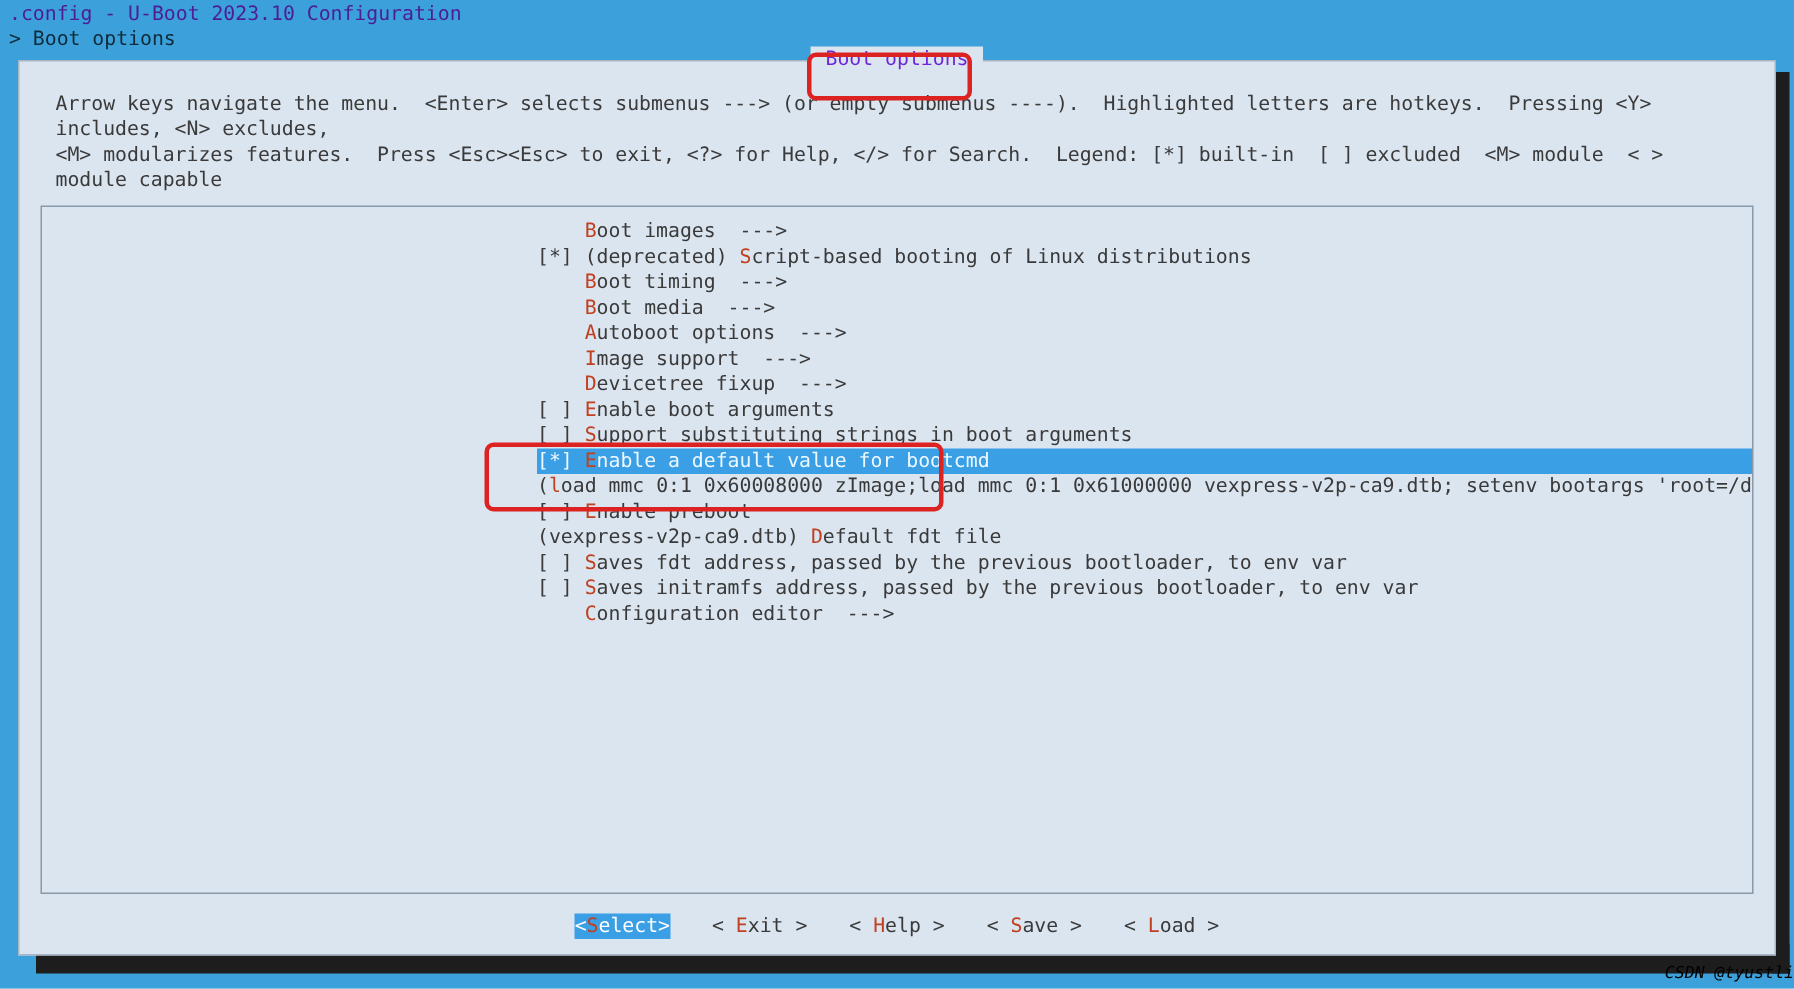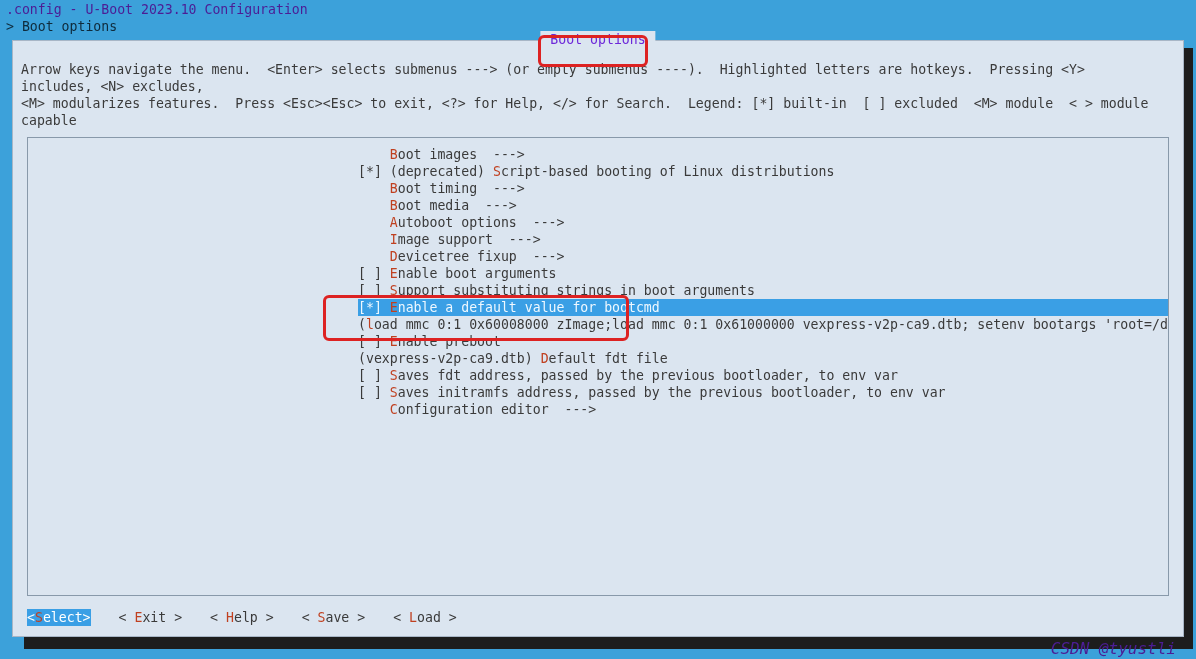--- a/index.html
+++ b/index.html
@@ -2,32 +2,32 @@
 <html><head>
 <meta charset="utf-8">
 <style>
   html,body{margin:0;padding:0;width:1196px;height:659px;overflow:hidden}
   body{background:#3ca1da;font-family:"DejaVu Sans Mono","Liberation Mono",Consolas,monospace;font-size:13.2px;line-height:17px;color:#3a3a3a}
   .titlebar{padding:1px 6px 0 6px;color:#0f2b3c}
   .titlebar .line{color:#4c1d95}
   .breadcrumb{padding:0 8px 4px 6px;color:#0f2b3c}
   .panel{position:absolute;left:12px;top:40px;right:12px;bottom:22px;background:#dbe5f0;border:1px solid #a8b6c6}
   .panel-title{position:absolute;top:-10px;left:50%;transform:translateX(-50%);background:#dbe5f0;padding:0 10px;color:#6d28d9}
-  .help{padding:20px 24px 4px 8px;white-space:pre-wrap;color:#3a3a3a}
+  .help{padding:20px 24px 4px 24px;white-space:pre-wrap;color:#3a3a3a}
   .menu-box{position:absolute;left:14px;right:14px;top:96px;bottom:40px;border:1px solid #89a;text-decoration:underline;}
   .menu{position:absolute;left:0;right:0;top:8px;bottom:0;padding:0 0 0 330px;white-space:pre;color:#3a3a3a;overflow:hidden}
   .row{height:17px}
   .sel{background:#3a9fe5;color:#eef8ff}
   .hk{color:#c04020}
   .sel .hk{color:#c04020}
-  .buttons{position:absolute;left:0;right:0;bottom:10px;color:#3a3a3a}
+  .buttons{position:absolute;left:0;right:0;bottom:10px;text-align:center;color:#3a3a3a}
   .btn{display:inline-block;margin:0 14px}
   .btn.sel{display:inline-block;background:#3a9fe5;color:#fff}
   .btn.sel .hk{color:#c04020}
-  .watermark{position:absolute;right:20px;bottom:2px;color:#4c1d95;font-size:16px;font-style:italic}
+  .watermark{position:absolute;right:0;bottom:2px;color:#000000;font-size:11px;font-style:italic}
   .shadow{position:absolute;left:24px;right:3px;bottom:10px;height:20px;background:#1d1d1d;z-index:-1}
   .shadow2{position:absolute;top:48px;bottom:10px;right:3px;width:12px;background:#1d1d1d;z-index:-1}
   .annot{position:absolute;border:3px solid #d22;border-radius:6px;pointer-events:none}
   #ann1{left:538px;top:35px;width:104px;height:26px}
   #ann2{left:323px;top:295px;width:300px;height:40px}
 </style>
 </head>
 <body>
 
 <div class="titlebar"><span class="line">.config - U-Boot 2023.10 Configuration</span></div>

